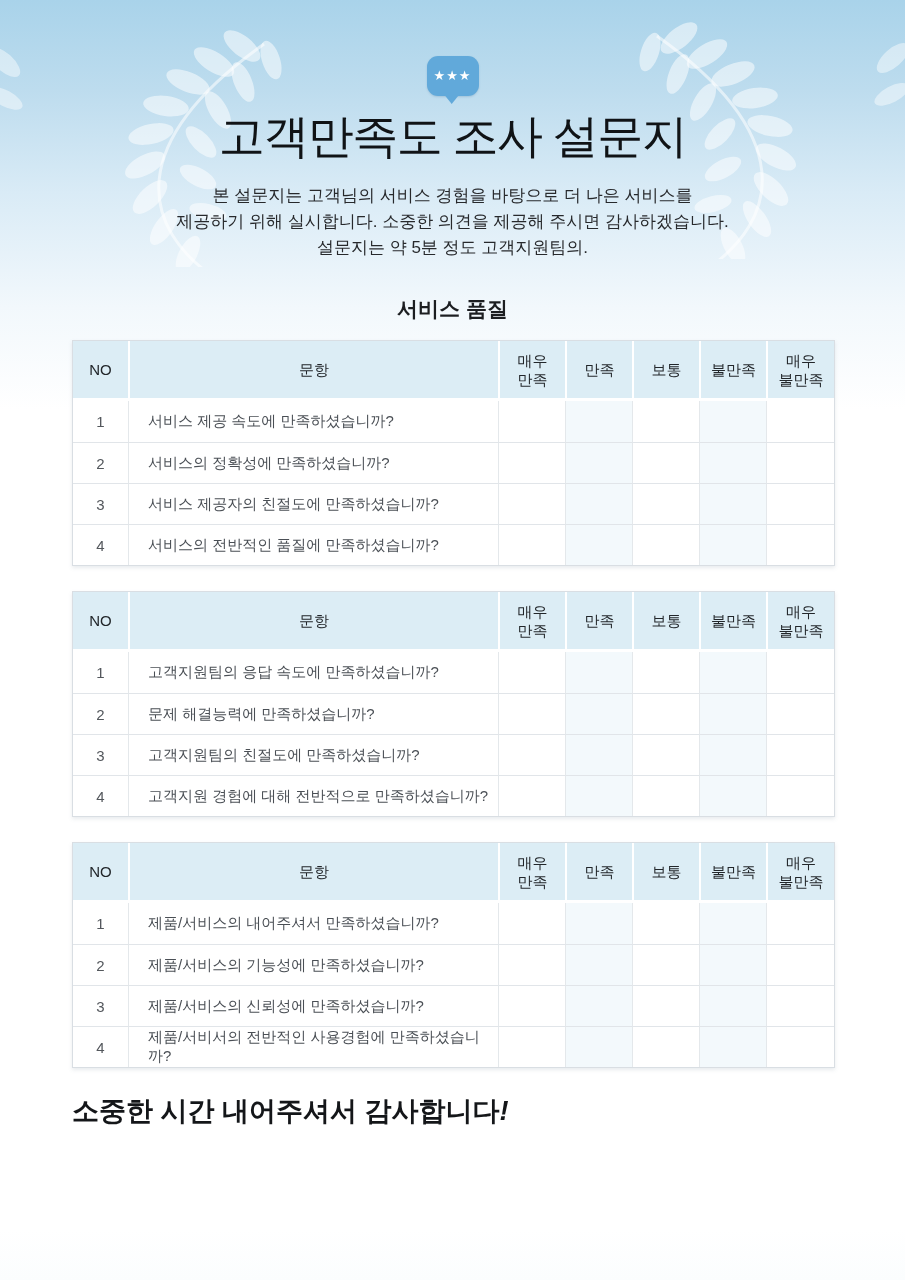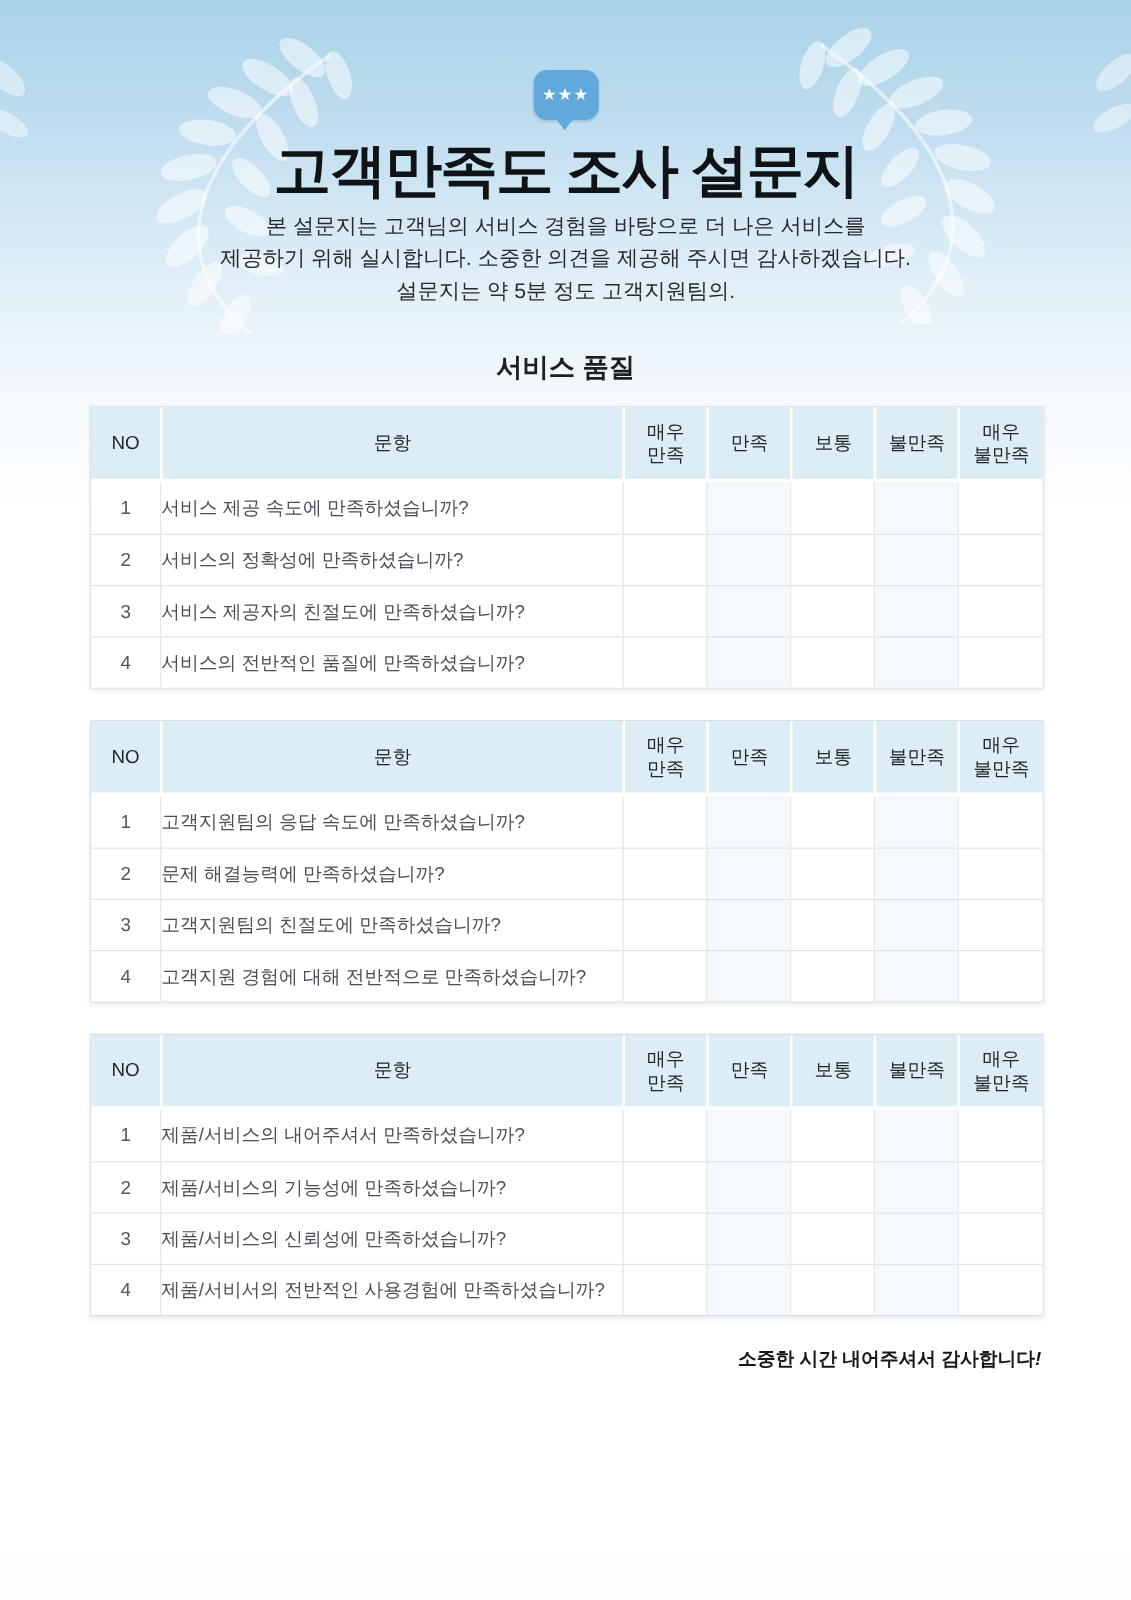--- a/index.html
+++ b/index.html
@@ -46,25 +46,26 @@
   .bubble-tail {
     position: absolute; left: 50%; transform: translateX(-58%);
     top: 38px; width: 0; height: 0;
     border-left: 8px solid transparent;
     border-right: 8px solid transparent;
     border-top: 10px solid #61a9da;
   }
   .page-title {
     margin-top: 10px;
     font-size: 46px;
-    font-weight: 700;
+    font-weight: 400;
     letter-spacing: -1.5px;
     color: #101316;
   }
   .page-desc {
+    margin-top: 15px;
     font-size: 17px;
     line-height: 26px;
     color: #27292c;
   }
 
   
   .content { width: 761px; margin: 0 auto; }
   .section { margin-top: 25px; }
   .section:first-of-type { margin-top: 34px; }
   .section-title {
@@ -101,27 +102,27 @@
   table.survey td {
     height: 41px;
     background: #ffffff;
     font-size: 15px;
     color: #4a4f55;
     vertical-align: middle;
   }
   table.survey td + td { border-left: 1px solid #e4e8eb; }
   table.survey tbody tr + tr td { border-top: 1px solid #e1e5e9; }
   table.survey td.no-cell { text-align: center; color: #53575c; }
-  table.survey td.q-cell { text-align: left; }
+  table.survey td.q-cell { text-align: left; padding-left: 19px; }
   table.survey td:nth-child(4), table.survey td:nth-child(6) { background: #f3f9fc; }
 
   .footer-note {
     margin-top: 25px;
-    text-align: right;
-    font-size: 15px;
+    text-align: left;
+    font-size: 27px;
     font-weight: 700;
     color: #141619;
   }
   .footer-note .excl { font-style: italic; }
 </style>
 </head>
 <body>
 
 <div class="page">
 

